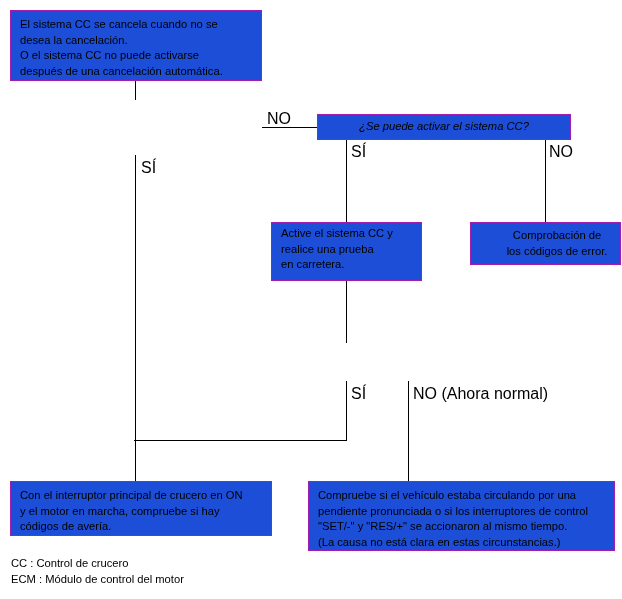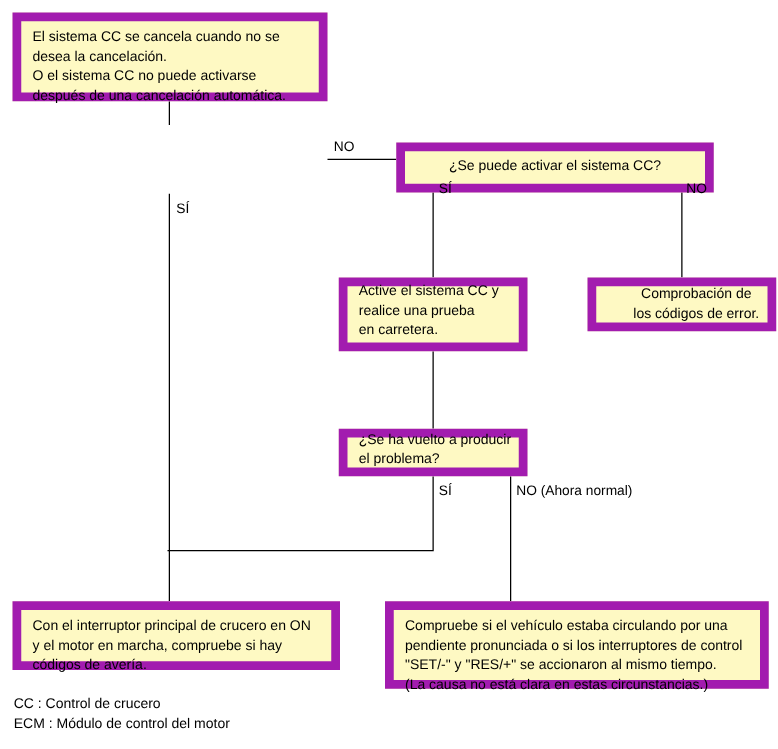--- a/index.html
+++ b/index.html
@@ -14,22 +14,22 @@
   #canvas {
     position: relative;
     width: 622px;
     height: 599px;
     background: #ffffff;
     overflow: hidden;
   }
   .box {
     position: absolute;
     box-sizing: border-box;
-    border: 7px solid #a21caf;
-    background: #fef9c3;
+    border: 1px solid #a21caf;
+    background: #1d4ed8;
     font-size: 11.2px;
     line-height: 15.5px;
     color: #000000;
     white-space: pre-line;
     z-index: 3;
   }
   .box.pad {
     padding: 6px 8px 6px 9px;
   }
   .box.center {
@@ -53,21 +53,21 @@
     z-index: 1;
   }
   .line-h {
     position: absolute;
     height: 0;
     border-top: 1.4px solid #000000;
     z-index: 1;
   }
   .edge-label {
     position: absolute;
-    font-size: 11px;
+    font-size: 16px;
     line-height: 13px;
     color: #000000;
     white-space: nowrap;
     z-index: 4;
   }
   .legend {
     position: absolute;
     font-size: 11.2px;
     line-height: 15.5px;
     color: #000000;
@@ -108,31 +108,29 @@
   <div class="edge-label" style="left:351px; top:387px;">SÍ</div>
 
   <div class="edge-label" style="left:413px; top:387px;">NO (Ahora normal)</div>
 
   <div class="box pad" style="left:10px; top:10px; width:252px; height:71px;">El sistema CC se cancela cuando no se
 desea la cancelación.
 O el sistema CC no puede activarse
 después de una cancelación automática.</div>
 
 
-  <div class="box center" style="left:317px; top:114px; width:254px; height:40px;">¿Se puede activar el sistema CC?</div>
+  <div class="box center" style="left:317px; top:114px; width:254px; height:26px;font-style:italic;">¿Se puede activar el sistema CC?</div>
 
   <div class="box vcenter" style="left:271px; top:222px; width:151px; height:59px;">Active el sistema CC y
 realice una prueba
 en carretera.</div>
 
   <div class="box center" style="left:470px; top:222px; width:151px; height:43px;padding-left:29px;">Comprobación de
 los códigos de error.</div>
 
-  <div class="box vcenter" style="left:271px; top:343px; width:151px; height:38px;">¿Se ha vuelto a producir
-el problema?</div>
 
   <div class="box pad" style="left:308px; top:481px; width:307px; height:70px;">Compruebe si el vehículo estaba circulando por una
 pendiente pronunciada o si los interruptores de control
 "SET/-" y "RES/+" se accionaron al mismo tiempo.
 (La causa no está clara en estas circunstancias.)</div>
 
   <div class="box pad" style="left:10px; top:481px; width:262px; height:55px;">Con el interruptor principal de crucero en ON
 y el motor en marcha, compruebe si hay
 códigos de avería.</div>
 

